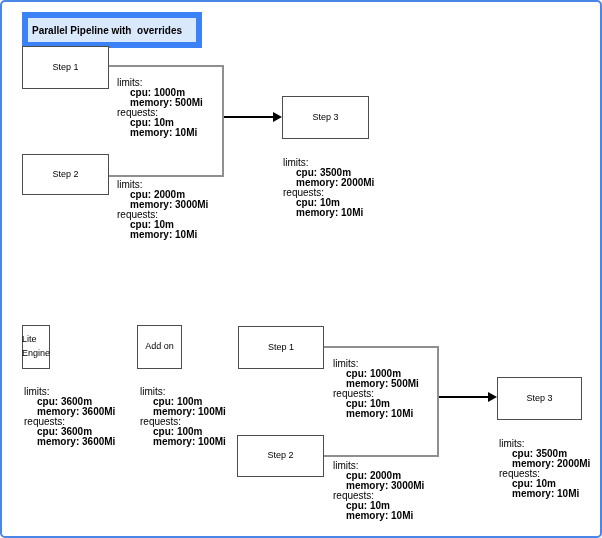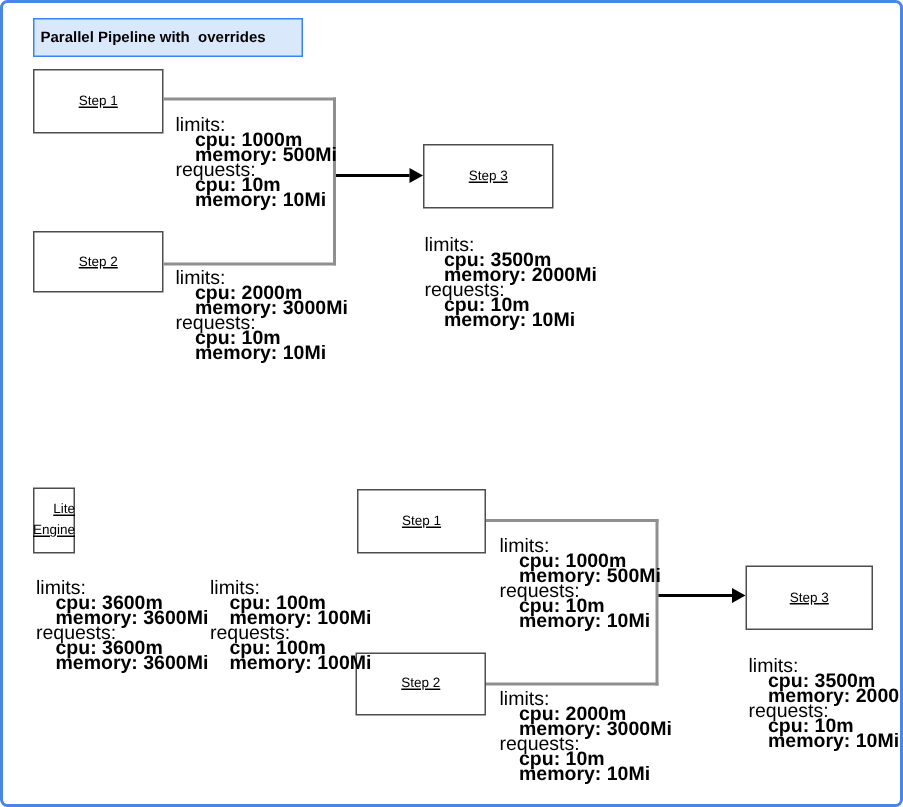--- a/index.html
+++ b/index.html
@@ -11,44 +11,43 @@
     border-radius: 5px;
     background: #ffffff;
     font-family: "Liberation Sans", sans-serif;
     color: #000;
     overflow: hidden;
   }
   .titlebox {
     position: absolute;
     box-sizing: border-box;
     background: #dae8fc;
-    border: 1px solid #3b82f6;
+    border: 6px solid #3b82f6;
     font-weight: bold;
     font-size: 10px;
     display: flex;
     align-items: center;
     padding: 12px 4px;
     white-space: pre;
   }
   .node {
     position: absolute;
     box-sizing: border-box;
     background: #ffffff;
     border: 1.5px solid #4d4d4d;
     display: flex;
     align-items: center;
     justify-content: center;
-    text-align: right;
+    text-align: left;
     font-size: 9px;
     line-height: 1.55;
-    text-decoration: underline;
   }
   .res {
     position: absolute;
-    font-size: 13px;
+    font-size: 10px;
     line-height: 10px;
     white-space: nowrap;
   }
   .res .in { padding-left: 13px; font-weight: bold; }
   .bracket {
     position: absolute;
     border: 2px solid #8f8f8f;
     border-left: none;
   }
   .arrow-line {
@@ -113,20 +112,23 @@
     <div class="rl">requests:</div>
     <div class="rl in">cpu: 10m</div>
     <div class="rl in">memory: 10Mi</div>
   </div>
 
 
   <div class="node" style="left:20px; top:323px; width:28px; height:44px">
     <span>Lite Engine</span>
   </div>
 
+  <div class="node" style="left:135px; top:323px; width:45px; height:44px">
+    <span>Add on</span>
+  </div>
 
   <div class="node" style="left:236px; top:324px; width:86px; height:43px">
     <span>Step 1</span>
   </div>
 
   <div class="node" style="left:235px; top:433px; width:87px; height:42px">
     <span>Step 2</span>
   </div>
 
   <div class="node" style="left:495px; top:375px; width:85px; height:43px">

